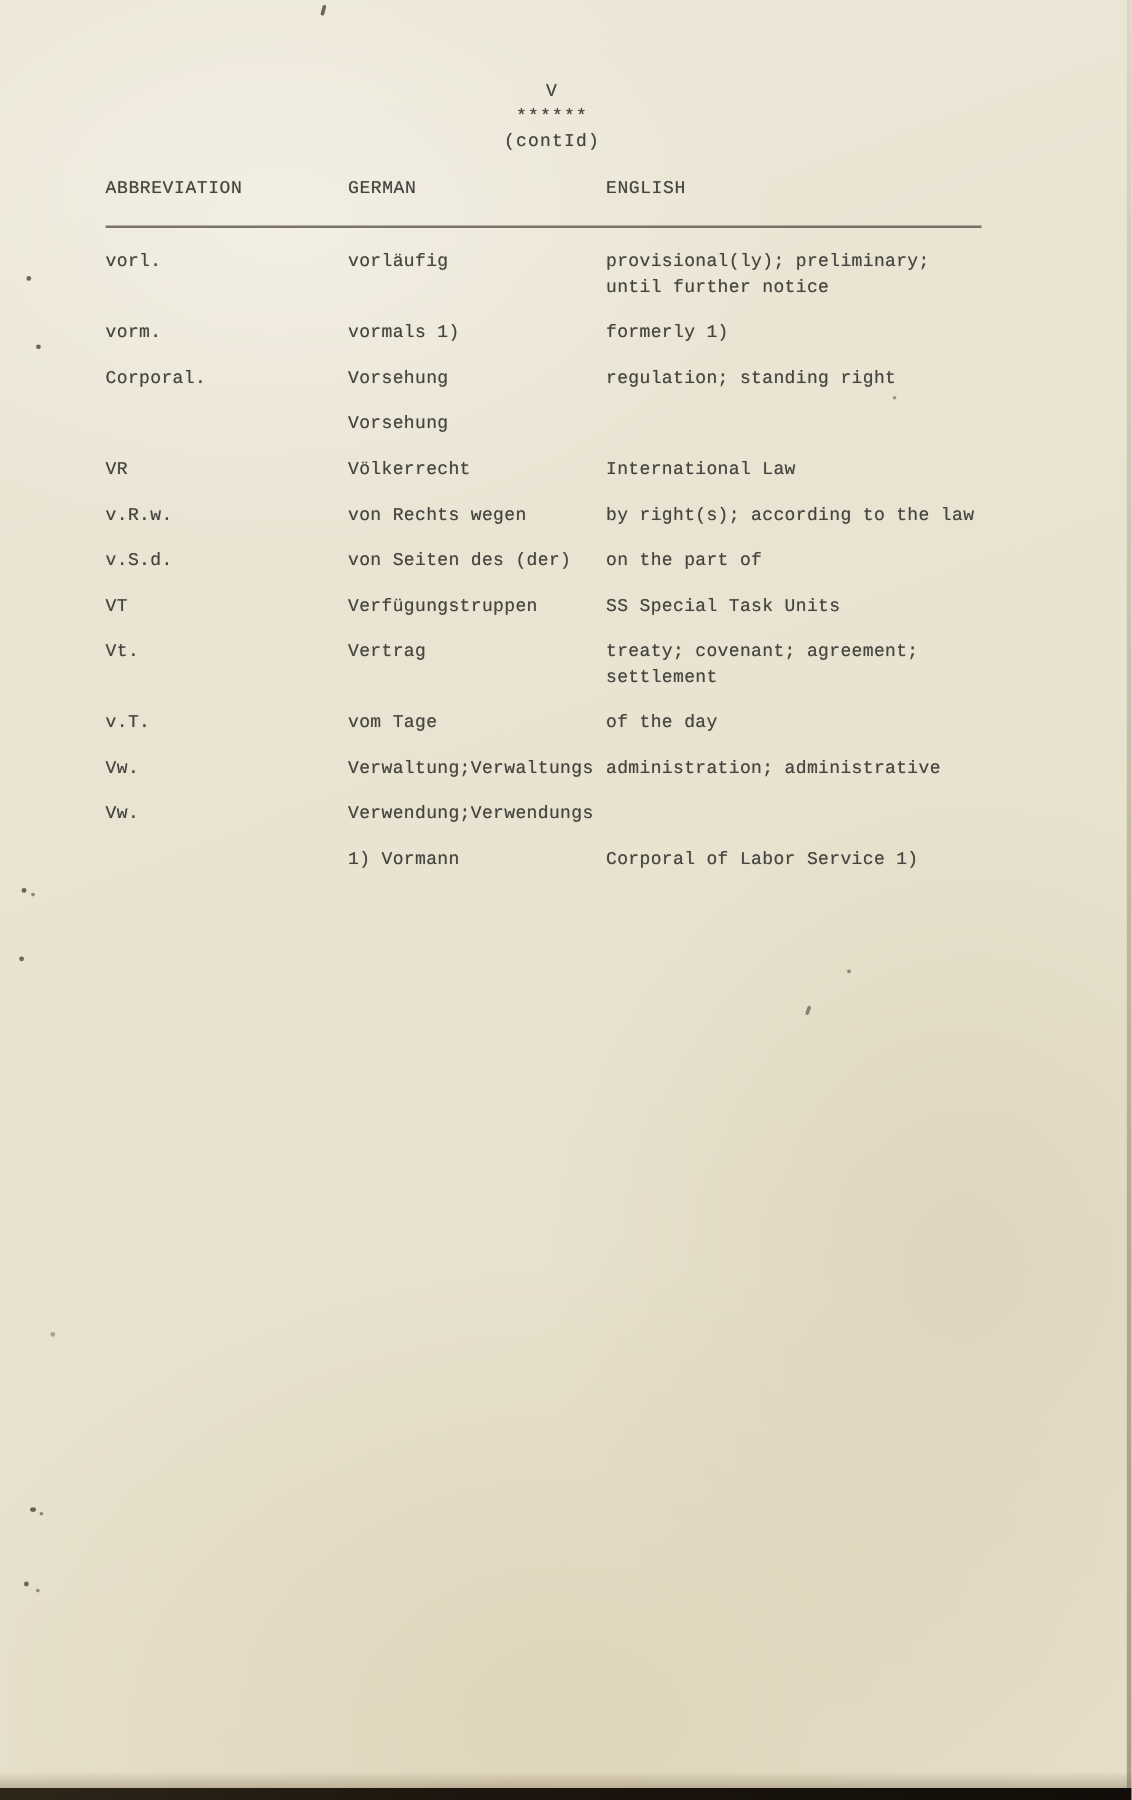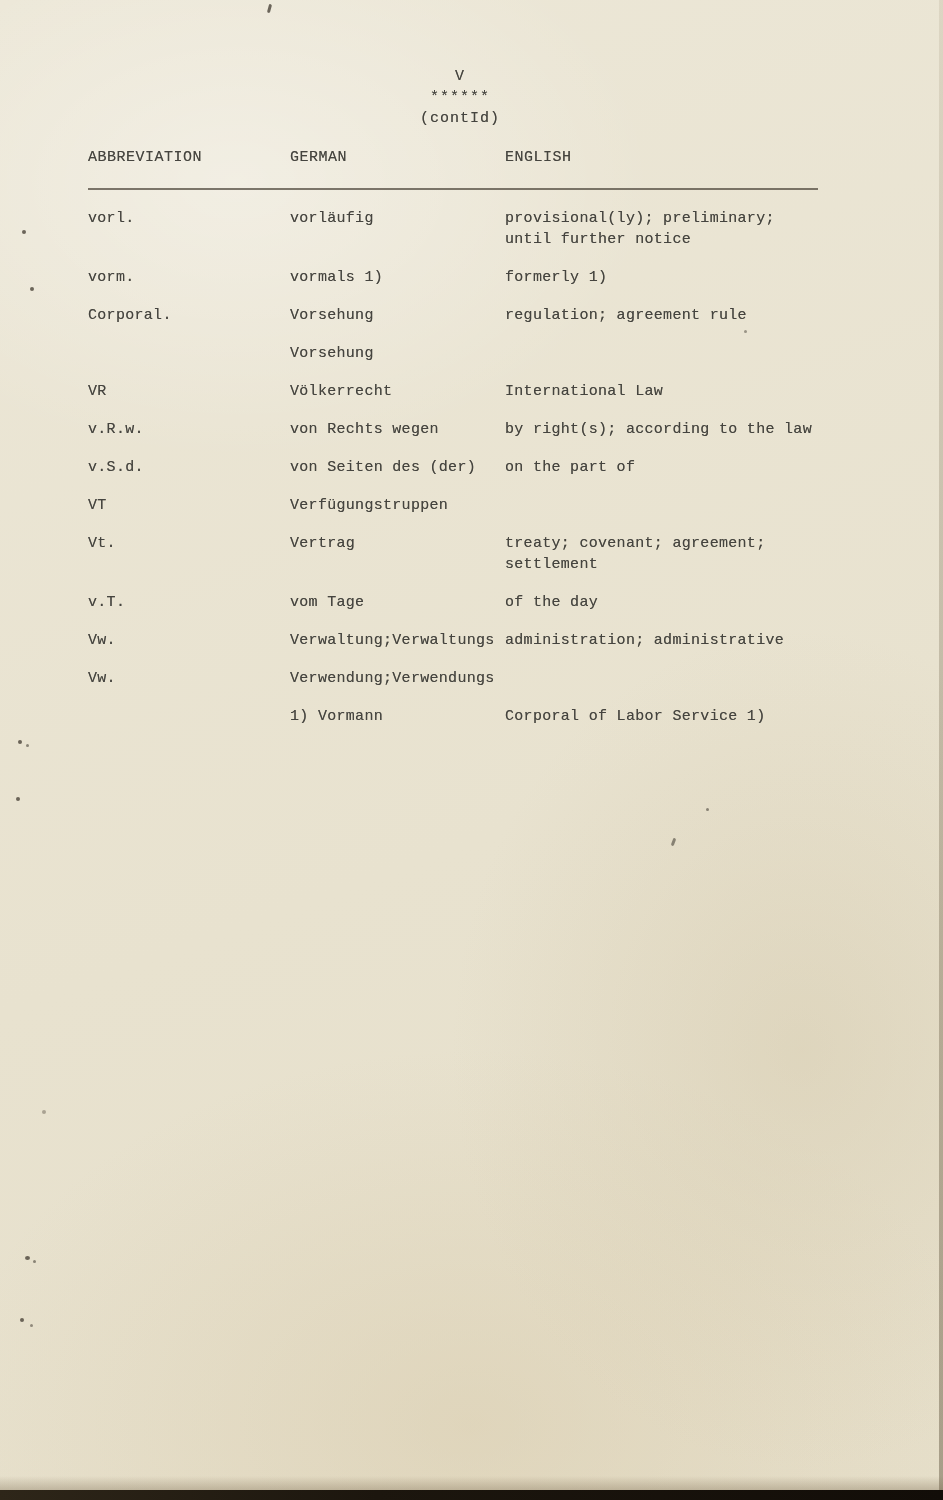--- a/index.html
+++ b/index.html
@@ -98,21 +98,21 @@
 until further notice</div>
         </div>
         <div class="trow">
           <div class="col-abbr">vorm.</div>
           <div class="col-german">vormals  1)</div>
           <div class="col-english">formerly  1)</div>
         </div>
         <div class="trow">
           <div class="col-abbr">Corporal.</div>
           <div class="col-german">Vorsehung</div>
-          <div class="col-english">regulation; agreement rule</div>
+          <div class="col-english">regulation; standing right</div>
         </div>
         <div class="trow">
           <div class="col-abbr"></div>
           <div class="col-german">Vorsehung</div>
         </div>
         <div class="trow">
           <div class="col-abbr">VR</div>
           <div class="col-german">Völkerrecht</div>
           <div class="col-english">International Law</div>
         </div>
@@ -122,20 +122,21 @@
           <div class="col-english">by right(s); according to the law</div>
         </div>
         <div class="trow">
           <div class="col-abbr">v.S.d.</div>
           <div class="col-german">von Seiten des (der)</div>
           <div class="col-english">on the part of</div>
         </div>
         <div class="trow">
           <div class="col-abbr">VT</div>
           <div class="col-german">Verfügungstruppen</div>
+          <div class="col-english">SS Special Task Units</div>
         </div>
         <div class="trow">
           <div class="col-abbr">Vt.</div>
           <div class="col-german">Vertrag</div>
           <div class="col-english">treaty; covenant; agreement;
 settlement</div>
         </div>
         <div class="trow">
           <div class="col-abbr">v.T.</div>
           <div class="col-german">vom Tage</div>

